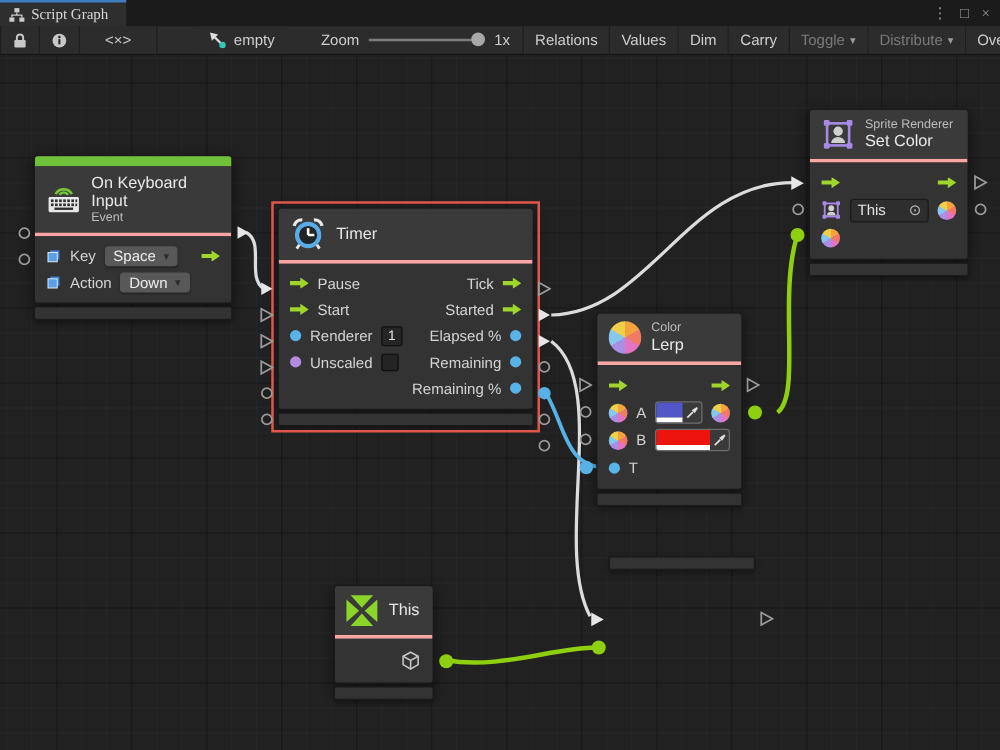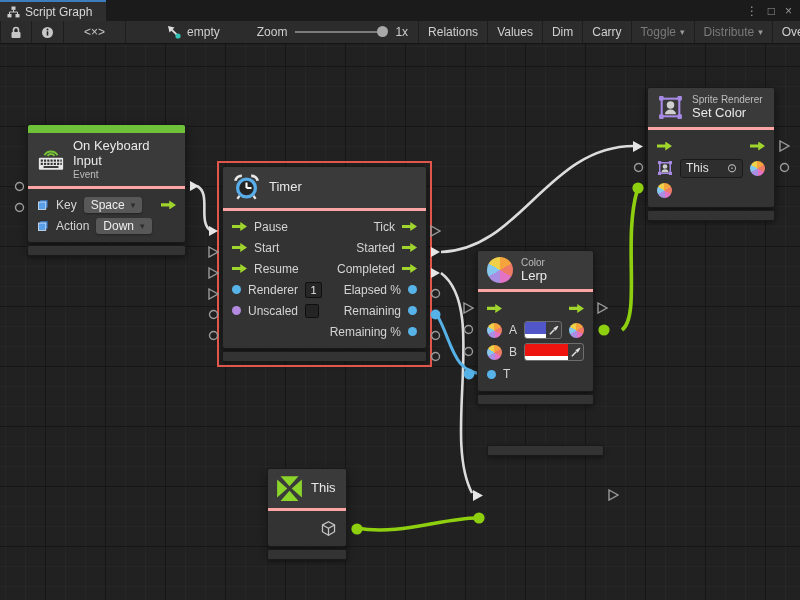--- a/index.html
+++ b/index.html
@@ -2,21 +2,21 @@
 <html><head>
 <meta charset="utf-8">
 <style>
   * { box-sizing: border-box; margin: 0; padding: 0; }
   html,body { width:800px; height:600px; overflow:hidden; background:#191919;
     font-family:"Liberation Sans", sans-serif; }
   #app { position:relative; width:800px; height:600px; }
 
   
   .tabbar { position:absolute; left:0; top:0; width:800px; height:21px; background:#1b1b1b;
-    display:flex; align-items:stretch; }
+    display:flex; align-items:stretch;font-family:Liberation Serif, serif; }
   .tab { display:flex; align-items:center; gap:5px; padding:0 14px 0 7px; background:#2e2e2e;
     border-top:2px solid #3d7dbd; color:#d8d8d8; font-size:12px; }
   .wincontrols { margin-left:auto; display:flex; align-items:center; gap:10px; padding-right:8px;
     color:#9a9a9a; font-size:12px; }
   .wincontrols span { cursor:default; }
 
   
   .toolbar { position:absolute; left:0; top:21px; width:800px; height:23px; background:#2c2c2c;
     border-bottom:1px solid #141414; display:flex; align-items:stretch; color:#cfcfcf; font-size:12px; }
   .tbtn { display:flex; align-items:center; justify-content:center; padding:0 9px;
@@ -308,30 +308,20 @@
                 <span class="farrow"></span>
                 <span>Start</span>
               </span>
             <span class="half">
                 <span>Started</span>
                 <span class="farrow"></span>
               </span>
           </div>
           <div class="row rowsplit">
             <span class="half">
-                <span class="farrow"></span>
-                <span>Resume</span>
-              </span>
-            <span class="half">
-                <span>Completed</span>
-                <span class="farrow"></span>
-              </span>
-          </div>
-          <div class="row rowsplit">
-            <span class="half">
                 <span class="dot blue"></span>
                 <span>Renderer</span>
                 <span class="valbox">1</span>
               </span>
             <span class="half">
                 <span>Elapsed %</span>
                 <span class="dot blue"></span>
               </span>
           </div>
           <div class="row rowsplit">

